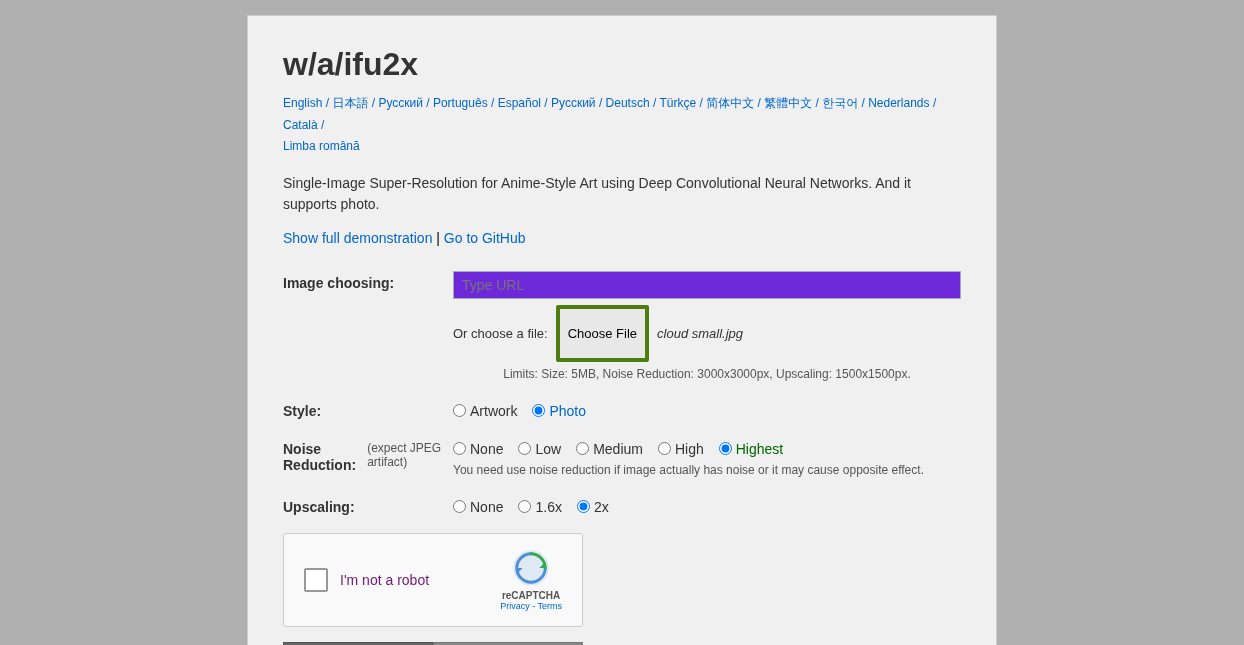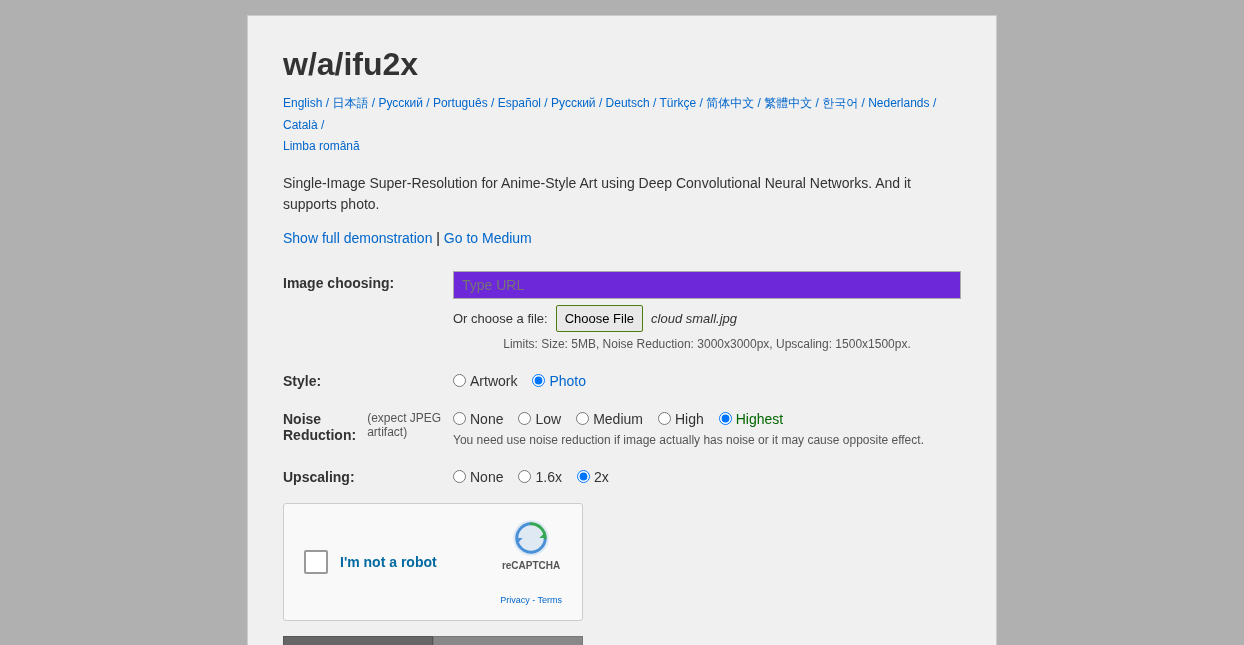--- a/index.html
+++ b/index.html
@@ -83,22 +83,22 @@
     }
     .file-chooser-row {
       display: flex;
       align-items: center;
       gap: 8px;
       font-size: 13px;
       color: #333;
     }
     .choose-file-btn {
       background: #e8e8e8;
-      border: 1px solid #4d7c0f;
-      padding: 5px 8px;
+      border: 4px solid #4d7c0f;
+      padding: 17px 8px;
       font-size: 13px;
       cursor: pointer;
       border-radius: 2px;
     }
     .file-name {
       color: #333;
       font-size: 13px;
       font-style: italic;
     }
     .limits-text {
@@ -153,35 +153,33 @@
     .captcha-checkbox {
       width: 24px;
       height: 24px;
       border: 2px solid #999;
       border-radius: 2px;
       background: white;
       cursor: pointer;
     }
     .captcha-label {
       font-size: 14px;
-      color: #0369a1;
-      font-weight: bold;
+      color: #701a75;
     }
     .captcha-right {
       text-align: center;
     }
     .captcha-brand {
       font-size: 10px;
       color: #555;
       font-weight: bold;
     }
     .captcha-links {
       font-size: 9px;
       color: #0066cc;
-      margin-top: 24px;
     }
     .buttons-row {
       display: flex;
       gap: 0;
       width: 300px;
     }
     .btn-convert {
       flex: 1;
       padding: 10px;
       background: #666;
@@ -233,21 +231,21 @@
     <a href="#">Català</a> /
     <br>
     <a href="#">Limba română</a>
   </div>
 
   <p class="description">Single-Image Super-Resolution for Anime-Style Art using Deep Convolutional Neural Networks. And it supports photo.</p>
 
   <div class="demo-links">
     <a href="#">Show full demonstration</a>
     <span> | </span>
-    <a href="#">Go to Medium</a>
+    <a href="#">Go to GitHub</a>
   </div>
 
   <div class="form-row">
     <div class="form-label">Image choosing:</div>
     <div class="form-controls">
       <input type="text" class="url-input" placeholder="Type URL" style="">
       <div class="file-chooser-row">
         <span>Or choose a file:</span>
         <button class="choose-file-btn">Choose File</button>
         <span class="file-name">cloud small.jpg</span>

